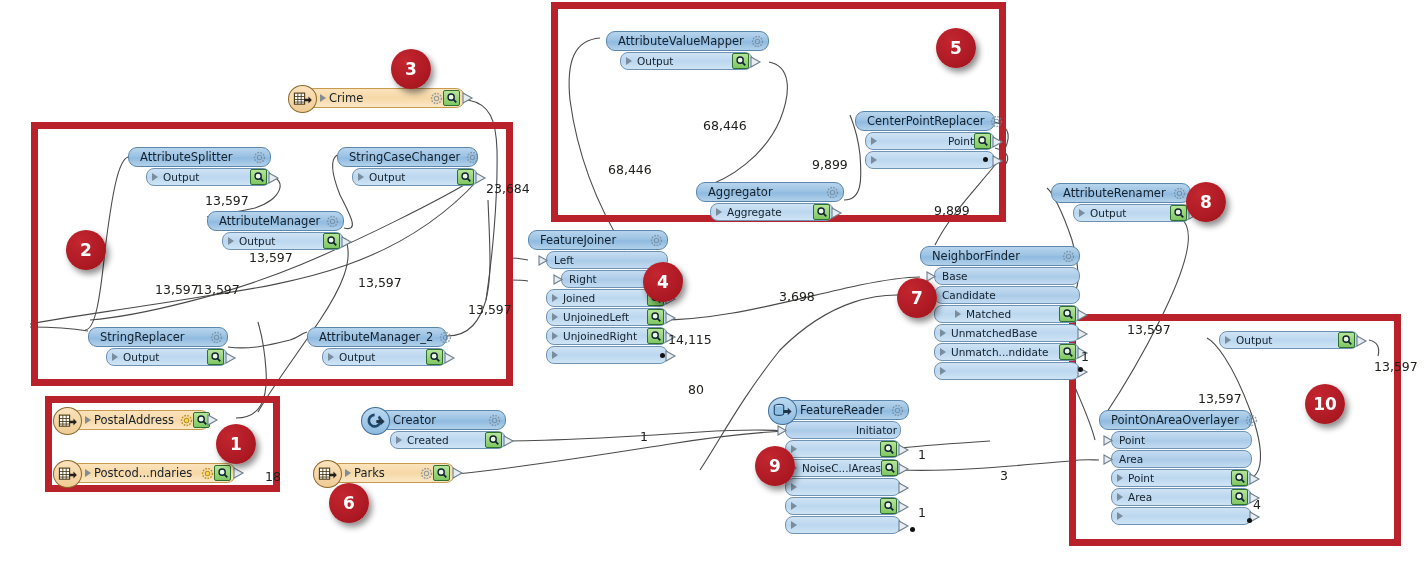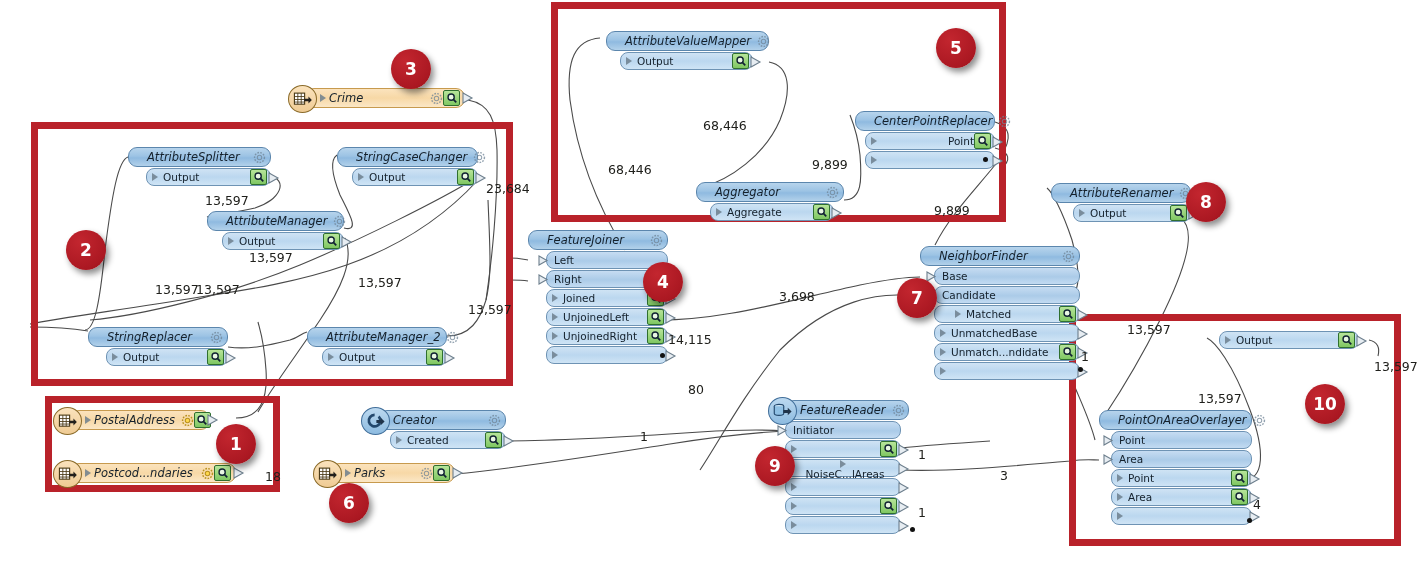--- a/index.html
+++ b/index.html
@@ -13,22 +13,22 @@
   
   .badge{position:absolute;width:40px;height:40px;border-radius:50%;
     background:radial-gradient(circle at 35% 30%, #c3262f 0%, #ab1822 70%, #951219 100%);
     color:#fff;font-size:17px;font-weight:bold;display:flex;align-items:center;justify-content:center;
     box-shadow:3px 4px 6px rgba(0,0,0,.45);z-index:40;font-family:"DejaVu Sans",sans-serif;}
 
   
   .node{position:absolute;z-index:20;}
   .nhead{position:relative;height:20px;border:1px solid #5b86ad;border-radius:9px;
     background:linear-gradient(to bottom,#b7d4ec 0%,#9cc3e4 45%,#8fbae0 55%,#b2d1ea 100%);
-    display:flex;align-items:center;padding:0 4px 0 18px;box-sizing:border-box;
-    font-size:11.5px;color:#14202b;white-space:nowrap;font-style:italic;}
+    display:flex;align-items:center;padding:0 4px 0 11px;box-sizing:border-box;
+    font-size:11.5px;color:#14202b;white-space:nowrap;}
   .nhead .ntitle{flex:1;padding-right:3px;}
   .port{position:relative;height:18px;margin-top:1px;border:1px solid #6e93b4;border-radius:8px;
     background:linear-gradient(to bottom,#cfe3f4 0%,#bbd7ef 50%,#cfe4f5 100%);
     display:flex;align-items:center;padding:0 3px 0 5px;box-sizing:border-box;
     font-size:10.5px;color:#14202b;white-space:nowrap;}
   .port.inport{background:linear-gradient(to bottom,#c6dcf2 0%,#abcbe8 55%,#c3dbf2 100%);}
   .port .plabel{flex:1;padding-left:2px;}
   .tri{width:0;height:0;border-left:6px solid #6d7f8d;border-top:4px solid transparent;
        border-bottom:4px solid transparent;margin-right:3px;flex:0 0 auto;opacity:.85;}
   .mag{flex:0 0 auto;width:15px;height:14px;border:1px solid #2f6f2f;border-radius:2px;
@@ -265,40 +265,40 @@
             <path d="M13 8.8 h5 v-2.6 l4.4 4.3 -4.4 4.3 v-2.6 h-5 z" fill="#20344a"></path>
           </svg>
         </span>
         <div class="nhead">
           <span class="ntitle">FeatureReader</span>
           <svg class="gear" viewBox="0 0 20 20">
             <circle cx="10" cy="10" r="7.6" fill="none" stroke="#6f8496" stroke-width="2.2" stroke-dasharray="2.6 1.9"></circle>
             <circle cx="10" cy="10" r="3.4" fill="none" stroke="#6f8496" stroke-width="1.6"></circle>
           </svg>
         </div>
-        <div class="port inport" style="margin-left:0px;width:116px;">
+        <div class="port inport" style="margin-left:0px;width:116px;text-align:right;">
           <svg width="11" height="11" viewBox="0 0 11 11" style="position:absolute;left:-9px;top:3px;">
             <path d="M1 1 L9 5.5 L1 10 Z" fill="#e7edf2" stroke="#6d7f8d" stroke-width="1.1"></path>
           </svg>
           <span class="plabel">Initiator</span>
         </div>
         <div class="port outport" style="margin-left:0px;width:116px;">
           <span class="tri"></span>
           <span class="plabel"><schema></schema></span>
           <span class="mag">
             <svg viewBox="0 0 14 14" width="12" height="12">
               <circle cx="6" cy="6" r="3.6" fill="#e9f7e3" stroke="#123" stroke-width="1.6"></circle>
               <line x1="8.6" y1="8.6" x2="12" y2="12" stroke="#123" stroke-width="2"></line>
             </svg>
           </span>
           <svg width="12" height="12" viewBox="0 0 12 12" style="position:absolute;right:-10px;top:3px;">
             <path d="M1 1 L10 6 L1 11 Z" fill="#e7edf2" stroke="#6d7f8d" stroke-width="1.1"></path>
           </svg>
         </div>
-        <div class="port outport" style="margin-left:0px;width:116px;flex-direction:column;">
+        <div class="port outport" style="margin-left:0px;width:116px;">
           <span class="tri"></span>
           <span class="plabel">NoiseC...lAreas</span>
           <span class="mag">
             <svg viewBox="0 0 14 14" width="12" height="12">
               <circle cx="6" cy="6" r="3.6" fill="#e9f7e3" stroke="#123" stroke-width="1.6"></circle>
               <line x1="8.6" y1="8.6" x2="12" y2="12" stroke="#123" stroke-width="2"></line>
             </svg>
           </span>
           <svg width="12" height="12" viewBox="0 0 12 12" style="position:absolute;right:-10px;top:3px;">
             <path d="M1 1 L10 6 L1 11 Z" fill="#e7edf2" stroke="#6d7f8d" stroke-width="1.1"></path>
@@ -522,21 +522,21 @@
             <circle cx="10" cy="10" r="7.6" fill="none" stroke="#6f8496" stroke-width="2.2" stroke-dasharray="2.6 1.9"></circle>
             <circle cx="10" cy="10" r="3.4" fill="none" stroke="#6f8496" stroke-width="1.6"></circle>
           </svg>
         </div>
         <div class="port inport" style="margin-left:18px;width:122px;">
           <svg width="11" height="11" viewBox="0 0 11 11" style="position:absolute;left:-9px;top:3px;">
             <path d="M1 1 L9 5.5 L1 10 Z" fill="#e7edf2" stroke="#6d7f8d" stroke-width="1.1"></path>
           </svg>
           <span class="plabel">Left</span>
         </div>
-        <div class="port inport" style="margin-left:18px;width:122px;">
+        <div class="port inport" style="margin-left:33px;width:122px;">
           <svg width="11" height="11" viewBox="0 0 11 11" style="position:absolute;left:-9px;top:3px;">
             <path d="M1 1 L9 5.5 L1 10 Z" fill="#e7edf2" stroke="#6d7f8d" stroke-width="1.1"></path>
           </svg>
           <span class="plabel">Right</span>
         </div>
         <div class="port outport" style="margin-left:18px;width:122px;">
           <span class="tri"></span>
           <span class="plabel">Joined</span>
           <span class="mag">
             <svg viewBox="0 0 14 14" width="12" height="12">

